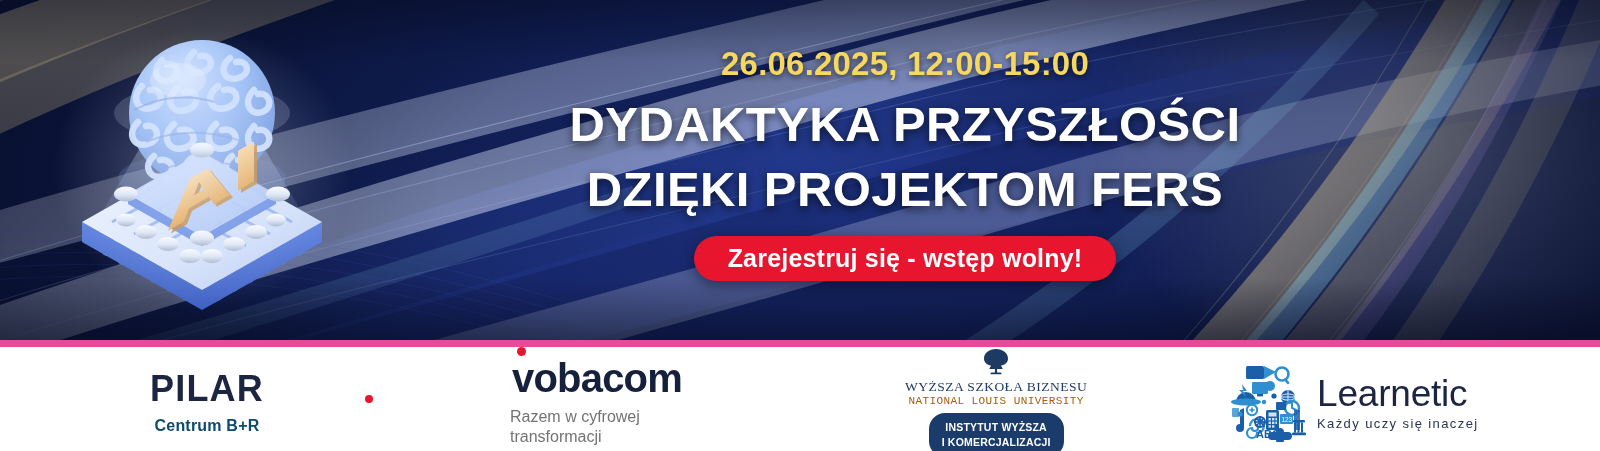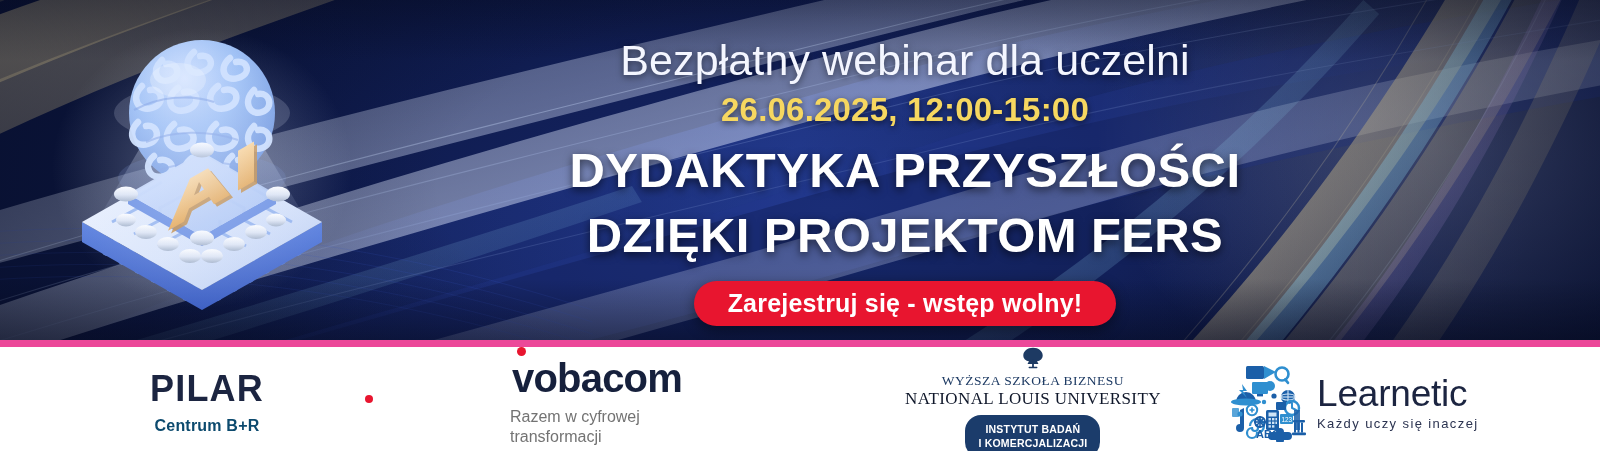--- a/index.html
+++ b/index.html
@@ -100,22 +100,22 @@
   }
 
   
   .wsb{ left:905px; flex-direction:column; align-items:center; justify-content:center; }
   .wsb .tree{ width:32px; height:28px; display:block; }
   .wsb .n1{
     margin-top:3px; font-family:"Liberation Serif", serif;
     font-size:13.5px; letter-spacing:.5px; color:#1d3a63; white-space:nowrap;
   }
   .wsb .n2{
-    font-family:Liberation Serif, serif;
-    font-size:17px; letter-spacing:.4px; color:#0f172a; white-space:nowrap;
+    font-family:Liberation Mono, monospace;
+    font-size:11px; letter-spacing:.4px; color:#a16207; white-space:nowrap;
   }
   .wsb .pill{
     margin-top:6px; width:135px; padding:7px 0 8px;
     background:#1b3c6b; border-radius:16px; color:#fff; text-align:center;
     font-size:10.5px; font-weight:700; line-height:1.35; letter-spacing:.2px;
   }
 
   
   .learnetic{ left:1230px; flex-direction:row; align-items:center; }
   .learnetic .mosaic{ width:78px; height:78px; display:block; }
@@ -366,21 +366,20 @@
               <path d="M196,150 L212,150 L212,196 L196,196 Z"></path>
             </g>
           </g>
         </g>
 
         <ellipse cx="160" cy="150" rx="150" ry="140" fill="url(#haze)"></ellipse>
       </svg>
     </div>
 
     <div class="copy">
-      <div class="kicker">Bezpłatny webinar dla uczelni</div>
       <div class="date">26.06.2025, 12:00-15:00</div>
       <div class="head">
         <div class="l">DYDAKTYKA PRZYSZŁOŚCI</div>
         <div class="l">DZIĘKI PROJEKTOM FERS</div>
       </div>
       <div class="cta-wrap">
         <button class="cta">Zarejestruj się - wstęp wolny!</button>
       </div>
     </div>
   </div>
@@ -406,21 +405,21 @@
 
     <div class="logo wsb">
       <svg class="tree" viewBox="0 0 32 28">
         <path d="M16 1 C9 1 4 5.4 4 10.4 C4 14.2 7 17 11 17.6 L9.2 21 L22.8 21 L21 17.6 C25 17 28 14.2 28 10.4 C28 5.4 23 1 16 1 Z" fill="#1d3a63"></path>
         <rect x="14.9" y="16" width="2.2" height="9" fill="#1d3a63"></rect>
         <rect x="10.5" y="24.4" width="11" height="1.9" rx=".9" fill="#1d3a63"></rect>
       </svg>
       <div class="n1">WYŻSZA SZKOŁA BIZNESU</div>
       <div class="n2">NATIONAL LOUIS UNIVERSITY</div>
       <div class="pill">
-        <div>INSTYTUT BADAŃ</div>
+        <div>INSTYTUT WYŻSZA</div>
         <div>I KOMERCJALIZACJI</div>
       </div>
     </div>
 
     <div class="logo learnetic">
       <svg class="mosaic" viewBox="0 0 78 78">
         <g fill="#1b5fa8">
           <path d="M8 56 L8 78 L30 78 C24 72 16 64 8 56 Z" opacity="0"></path>
           <rect x="16" y="2" width="18" height="13" rx="1.5"></rect>
           <path d="M34 2 L34 15 L46 8 Z" fill="#2f8fd0"></path>

